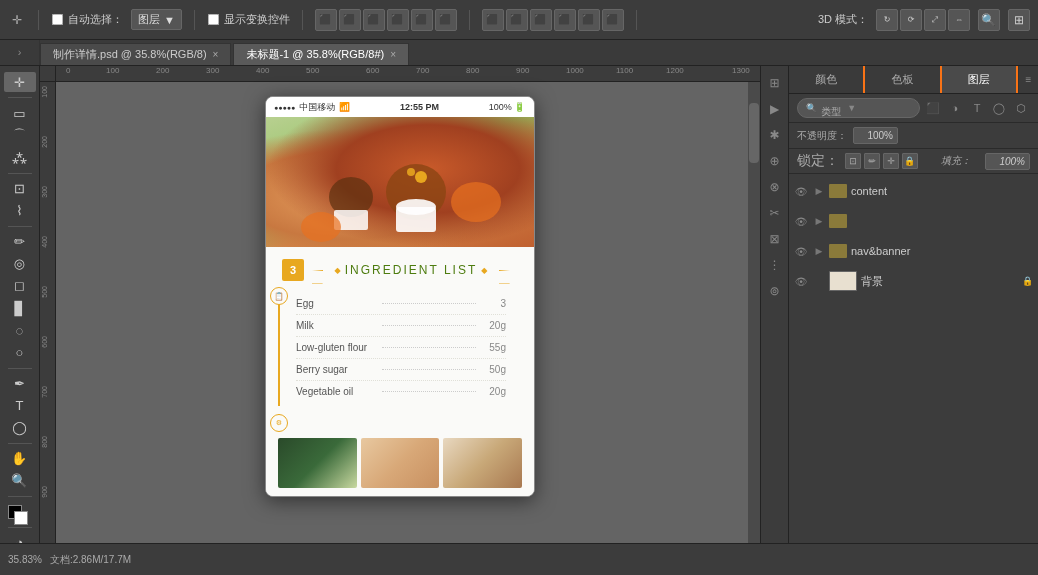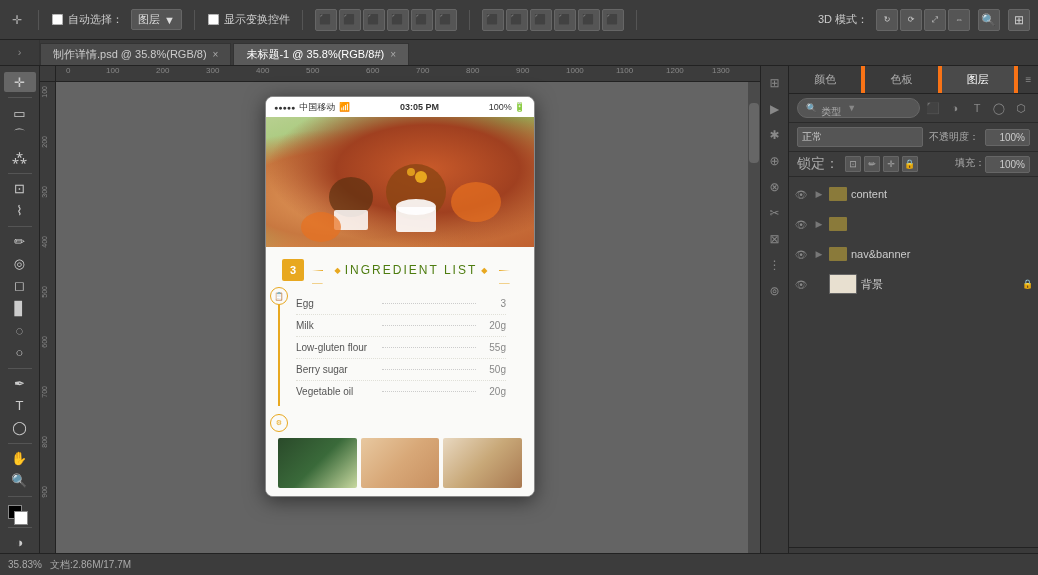--- a/index.html
+++ b/index.html
@@ -386,21 +386,21 @@
       border-bottom: 1px solid #222;
     }
     .panel-tab {
       flex: 1;
       display: flex;
       align-items: center;
       justify-content: center;
       font-size: 11px;
       color: #aaa;
       cursor: pointer;
-      border-right: 4px solid #f97316;
+      border-right: 2px solid #f97316;
     }
     .panel-tab.active {
       color: #fff;
       background: #4a4a4a;
     }
 
     .panel-search-row {
       display: flex;
       align-items: center;
       padding: 4px 8px;
@@ -577,21 +577,21 @@
       display: flex;
       align-items: center;
       justify-content: center;
       color: #888;
       font-size: 12px;
       cursor: pointer;
     }
 
     
     .status-bar {
-      height: 22px;
+      height: 32px;
       background: #3c3c3c;
       border-top: 1px solid #222;
       display: flex;
       align-items: center;
       padding: 0 8px;
       gap: 8px;
       position: absolute;
       bottom: 0;
       left: 0;
       right: 0;
@@ -764,21 +764,21 @@
         <span class="r-num" style="left:150px;">300</span>
         <span class="r-num" style="left:200px;">400</span>
         <span class="r-num" style="left:250px;">500</span>
         <span class="r-num" style="left:310px;">600</span>
         <span class="r-num" style="left:360px;">700</span>
         <span class="r-num" style="left:410px;">800</span>
         <span class="r-num" style="left:460px;">900</span>
         <span class="r-num" style="left:510px;">1000</span>
         <span class="r-num" style="left:560px;">1100</span>
         <span class="r-num" style="left:610px;">1200</span>
-        <span class="r-num" style="left:656px;">1300</span>
+        <span class="r-num" style="left:676px;">1300</span>
       </div>
     </div>
 
     <div class="ruler-v">
       <div style="position:relative; height:100%;">
         <span style="position:absolute; top:20px; left:1px; font-size:7px; color:#888; writing-mode:vertical-rl; transform:rotate(180deg);">100</span>
         <span style="position:absolute; top:70px; left:1px; font-size:7px; color:#888; writing-mode:vertical-rl; transform:rotate(180deg);">200</span>
         <span style="position:absolute; top:120px; left:1px; font-size:7px; color:#888; writing-mode:vertical-rl; transform:rotate(180deg);">300</span>
         <span style="position:absolute; top:170px; left:1px; font-size:7px; color:#888; writing-mode:vertical-rl; transform:rotate(180deg);">400</span>
         <span style="position:absolute; top:220px; left:1px; font-size:7px; color:#888; writing-mode:vertical-rl; transform:rotate(180deg);">500</span>
@@ -791,21 +791,21 @@
 
     <div class="phone-container">
       <div class="phone-frame">
 
         <div class="phone-status-bar">
           <div class="status-left">
             <span style="font-size:7px;">●●●●●</span>
             <span>中国移动</span>
             <span>📶</span>
           </div>
-          <div style="font-size:9px; font-weight:bold;">03:05 PM</div>
+          <div style="font-size:9px; font-weight:bold;">12:55 PM</div>
           <div class="status-right">
             <span>100%</span>
             <span>🔋</span>
           </div>
         </div>
 
         <div class="phone-image">
           <div class="cake-bg"></div>
 
           <svg width="270" height="130" style="position:absolute;top:0;left:0;">
@@ -929,36 +929,33 @@
       </div>
 
       <div class="panel-icon-btn">⬛</div>
       <div class="panel-icon-btn">◑</div>
       <div class="panel-icon-btn">T</div>
       <div class="panel-icon-btn">◯</div>
       <div class="panel-icon-btn">⬡</div>
     </div>
 
     <div class="panel-blend-row">
-      <div class="blend-select">
-        <span>正常</span>
-      </div>
       <span class="opacity-label">不透明度：</span>
       <div class="opacity-value">100%</div>
     </div>
 
     <div class="panel-lock-row">
       <span class="lock-label">锁定：</span>
       <div class="lock-icons">
         <div class="lock-icon">⊡</div>
         <div class="lock-icon">✏</div>
         <div class="lock-icon">✛</div>
         <div class="lock-icon">🔒</div>
       </div>
-      <div style="margin-left:auto; display:flex; align-items:flex-start; gap:0;">
+      <div style="margin-left:auto; display:flex; align-items:center; gap:14px;font-style:italic;">
         <span class="fill-label">填充：</span>
         <div class="fill-value">100%</div>
       </div>
     </div>
 
     <div class="layers-list">
 
       <div class="layer-item">
         <div class="layer-vis">👁</div>
         <div class="layer-expand">▶</div>

